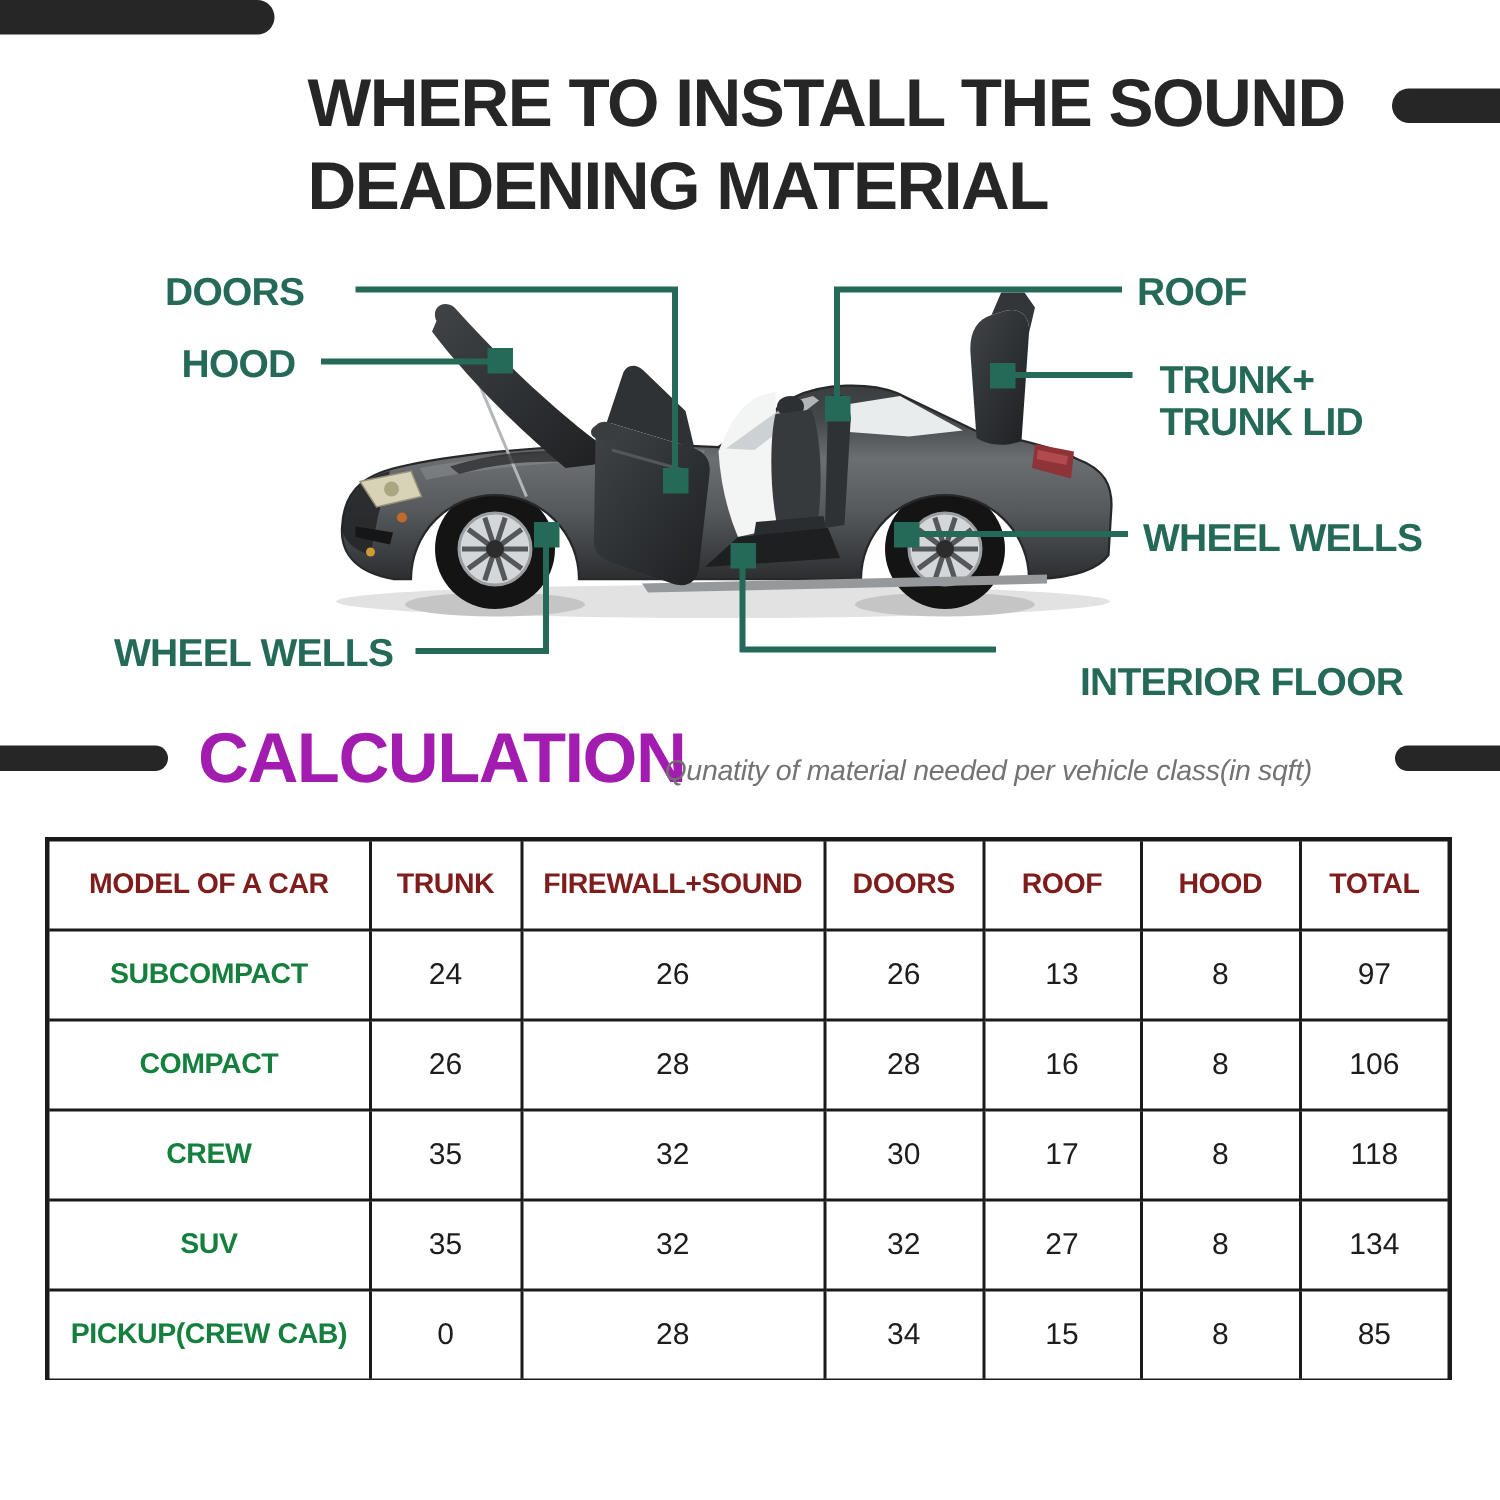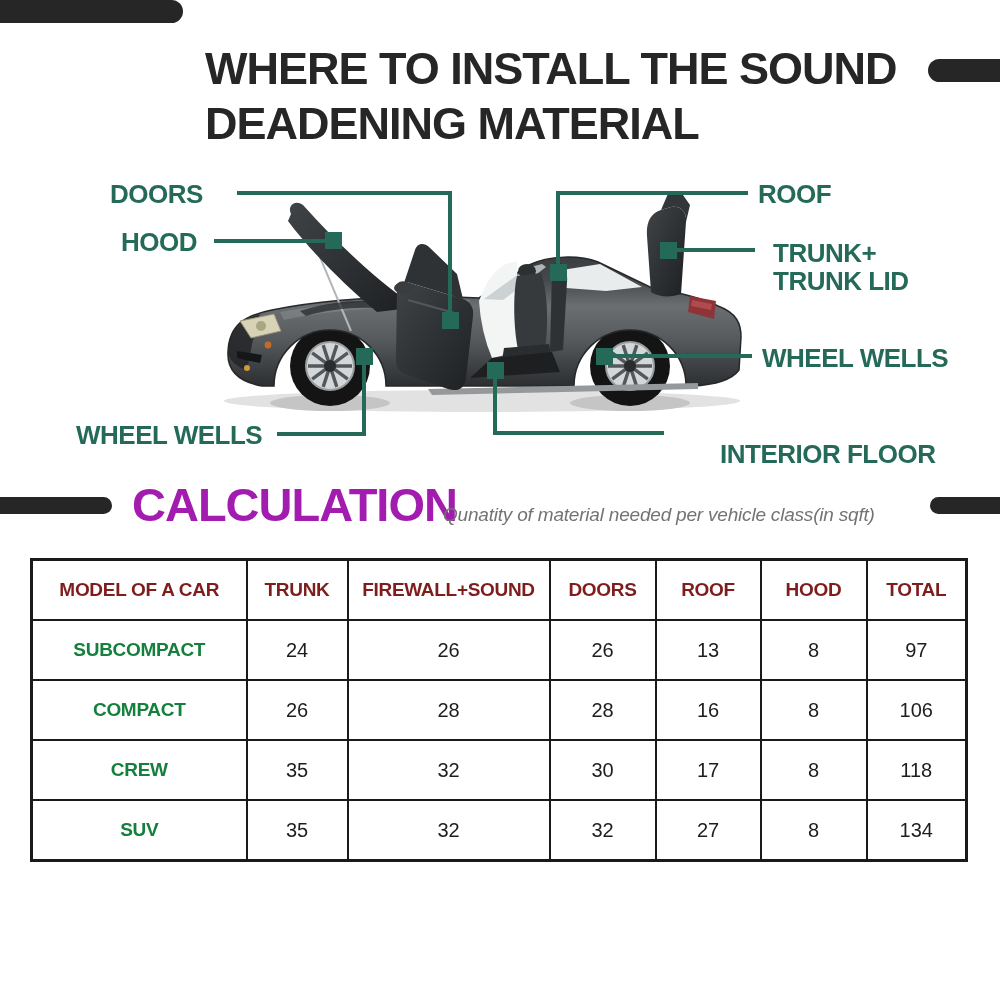--- a/index.html
+++ b/index.html
@@ -213,16 +213,25 @@
       </tr>
       <tr>
         <td class="model">SUV</td>
         <td>35</td>
         <td>32</td>
         <td>32</td>
         <td>27</td>
         <td>8</td>
         <td>134</td>
       </tr>
+      <tr>
+        <td class="model">PICKUP(CREW CAB)</td>
+        <td>0</td>
+        <td>28</td>
+        <td>34</td>
+        <td>15</td>
+        <td>8</td>
+        <td>85</td>
+      </tr>
     </tbody>
   </table>
 
 </div>
 
 </body></html>

